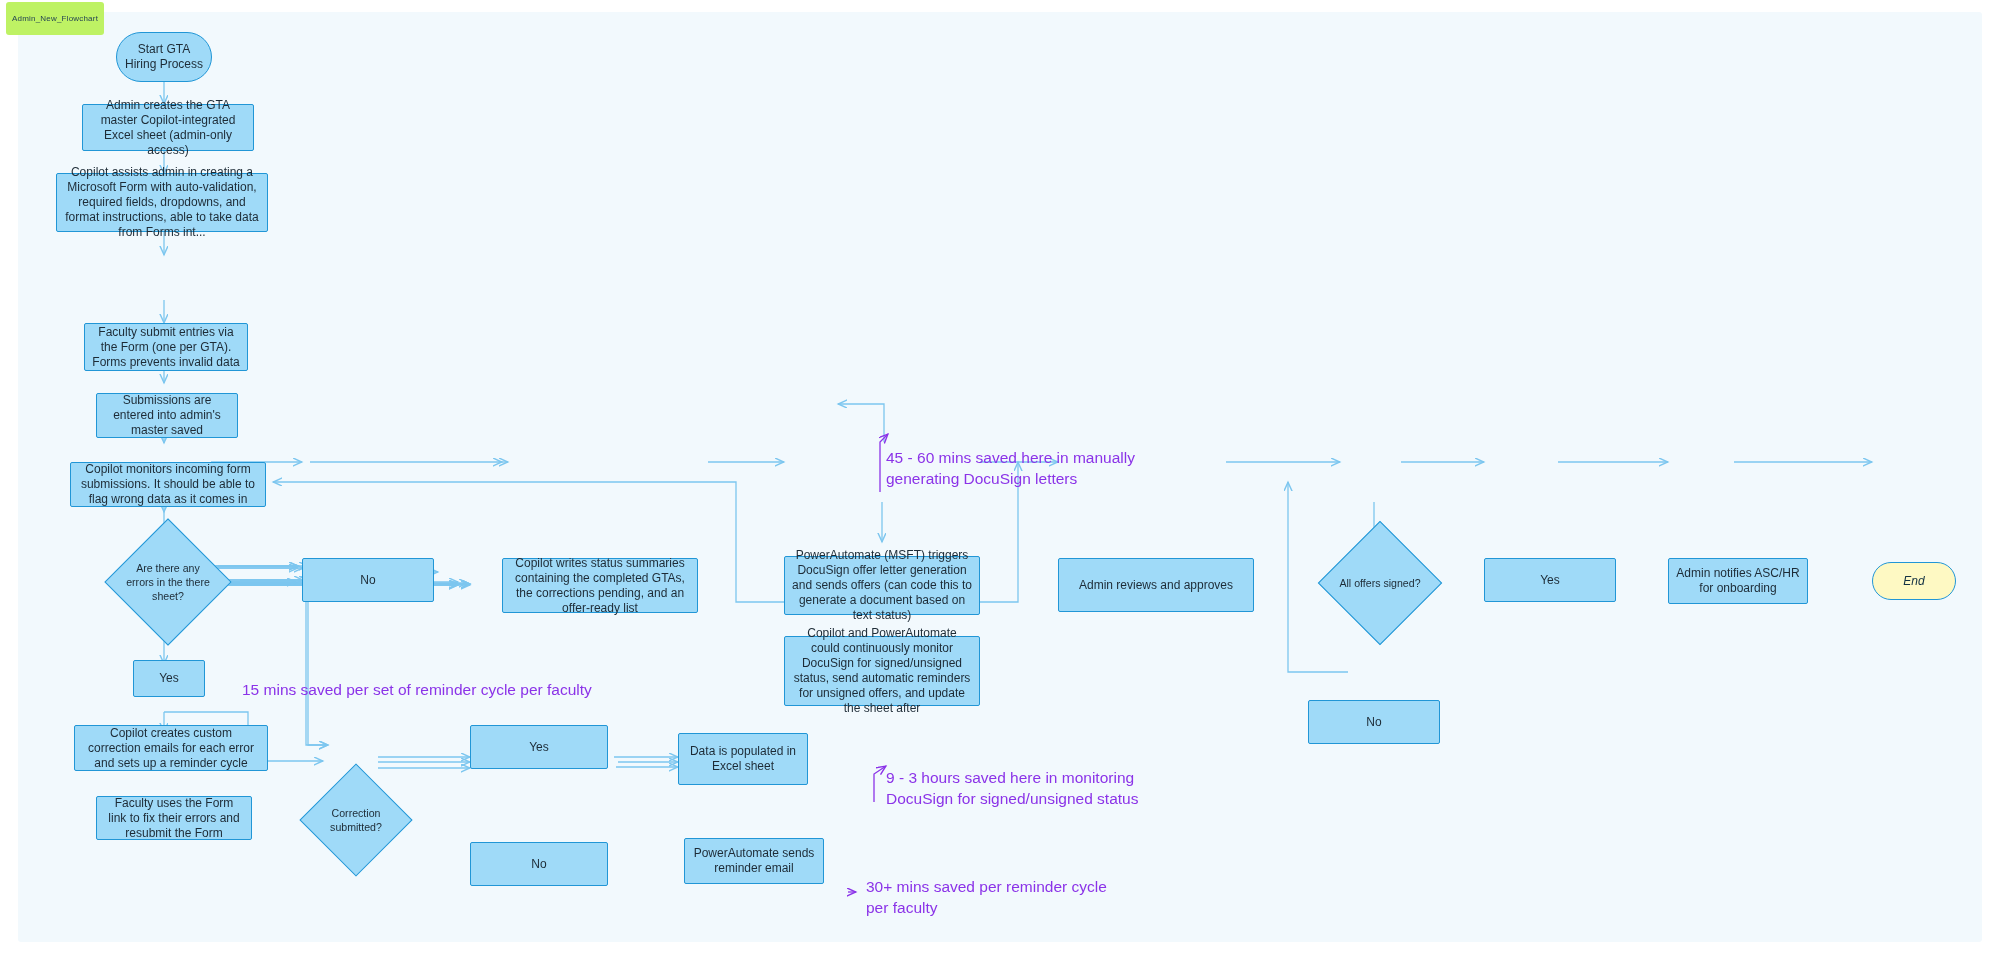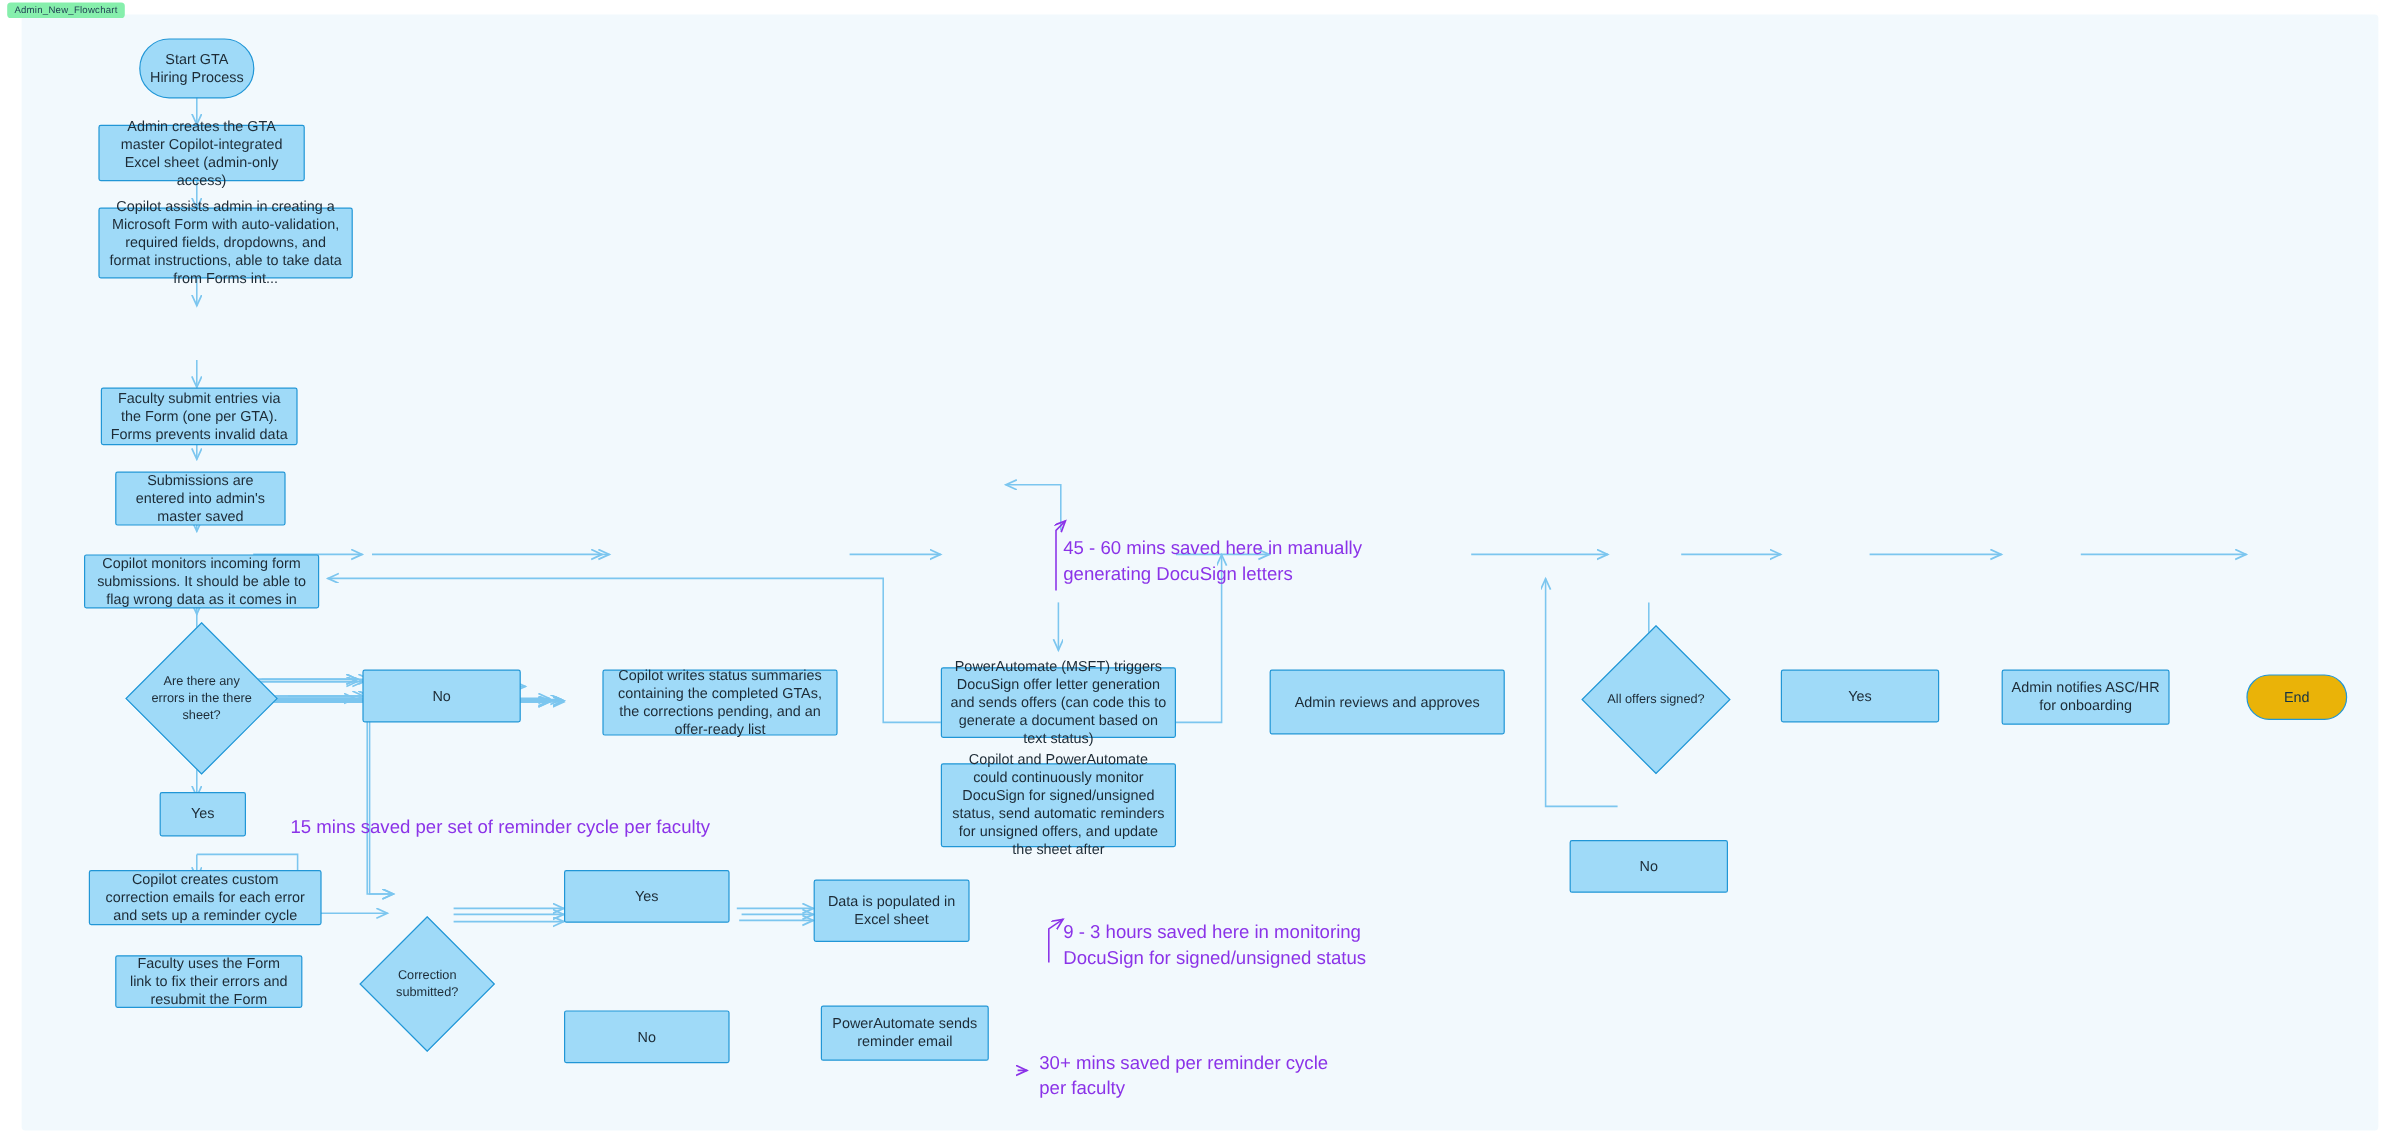--- a/index.html
+++ b/index.html
@@ -5,23 +5,23 @@
   html,body{margin:0;padding:0;}
   body{
     width:2000px;height:955px;
     background:#ffffff;
     font-family:"Liberation Sans",sans-serif;
     overflow:hidden;
     position:relative;
   }
   #tab-label{
     position:absolute;left:6px;top:2px;
-    background:#86efac;color:#1f3d52;
+    background:#bef264;color:#1f3d52;
     font-size:8px;letter-spacing:.2px;
-    padding:2px 6px;border-radius:3px;
+    padding:12px 6px;border-radius:3px;
     white-space:nowrap;z-index:30;
   }
   #canvas{
     position:absolute;left:18px;top:12px;
     width:1964px;height:930px;
     background:#f2f9fd;
     border-radius:3px;
     overflow:hidden;
   }
   #svg-layer{position:absolute;left:0;top:0;width:1964px;height:930px;}
@@ -38,23 +38,24 @@
     padding:4px 7px;
     border-radius:2px;
     z-index:5;
   }
   .node.start{
     border-radius:28px;
     background:#9fdaf8;
   }
   .node.end{
     border-radius:26px;
-    background:#eab308;
+    background:#fef9c3;
     border-color:#2196d6;
     color:#143243;
+    font-style:italic;
   }
   .diamond-wrap{
     position:absolute;z-index:5;
     display:flex;align-items:center;justify-content:center;
   }
   .diamond-shape{
     position:absolute;left:0;top:0;width:100%;height:100%;
     background:#9fdaf8;
     border:1.3px solid #2196d6;
     transform:rotate(45deg);
@@ -185,21 +186,21 @@
   </svg>
 
   <div class="node start" style="left:98px;top:20px;width:96px;height:50px;border-radius:28px;">
     <span>Start GTA Hiring Process</span>
   </div>
 
   <div class="node" style="left:64px;top:92px;width:172px;height:47px;">
     <span>Admin creates the GTA master Copilot-integrated Excel sheet (admin-only access)</span>
   </div>
 
-  <div class="node" style="left:38px;top:161px;width:212px;height:59px;margin-left:26px;">
+  <div class="node" style="left:38px;top:161px;width:212px;height:59px;">
     <span>Copilot assists admin in creating a Microsoft Form with auto-validation, required fields, dropdowns, and format instructions, able to take data from Forms int...</span>
   </div>
 
 
   <div class="node" style="left:66px;top:311px;width:164px;height:48px;">
     <span>Faculty submit entries via the Form (one per GTA). Forms prevents invalid data</span>
   </div>
 
   <div class="node" style="left:78px;top:381px;width:142px;height:45px;">
     <span>Submissions are entered into admin's master saved</span>

